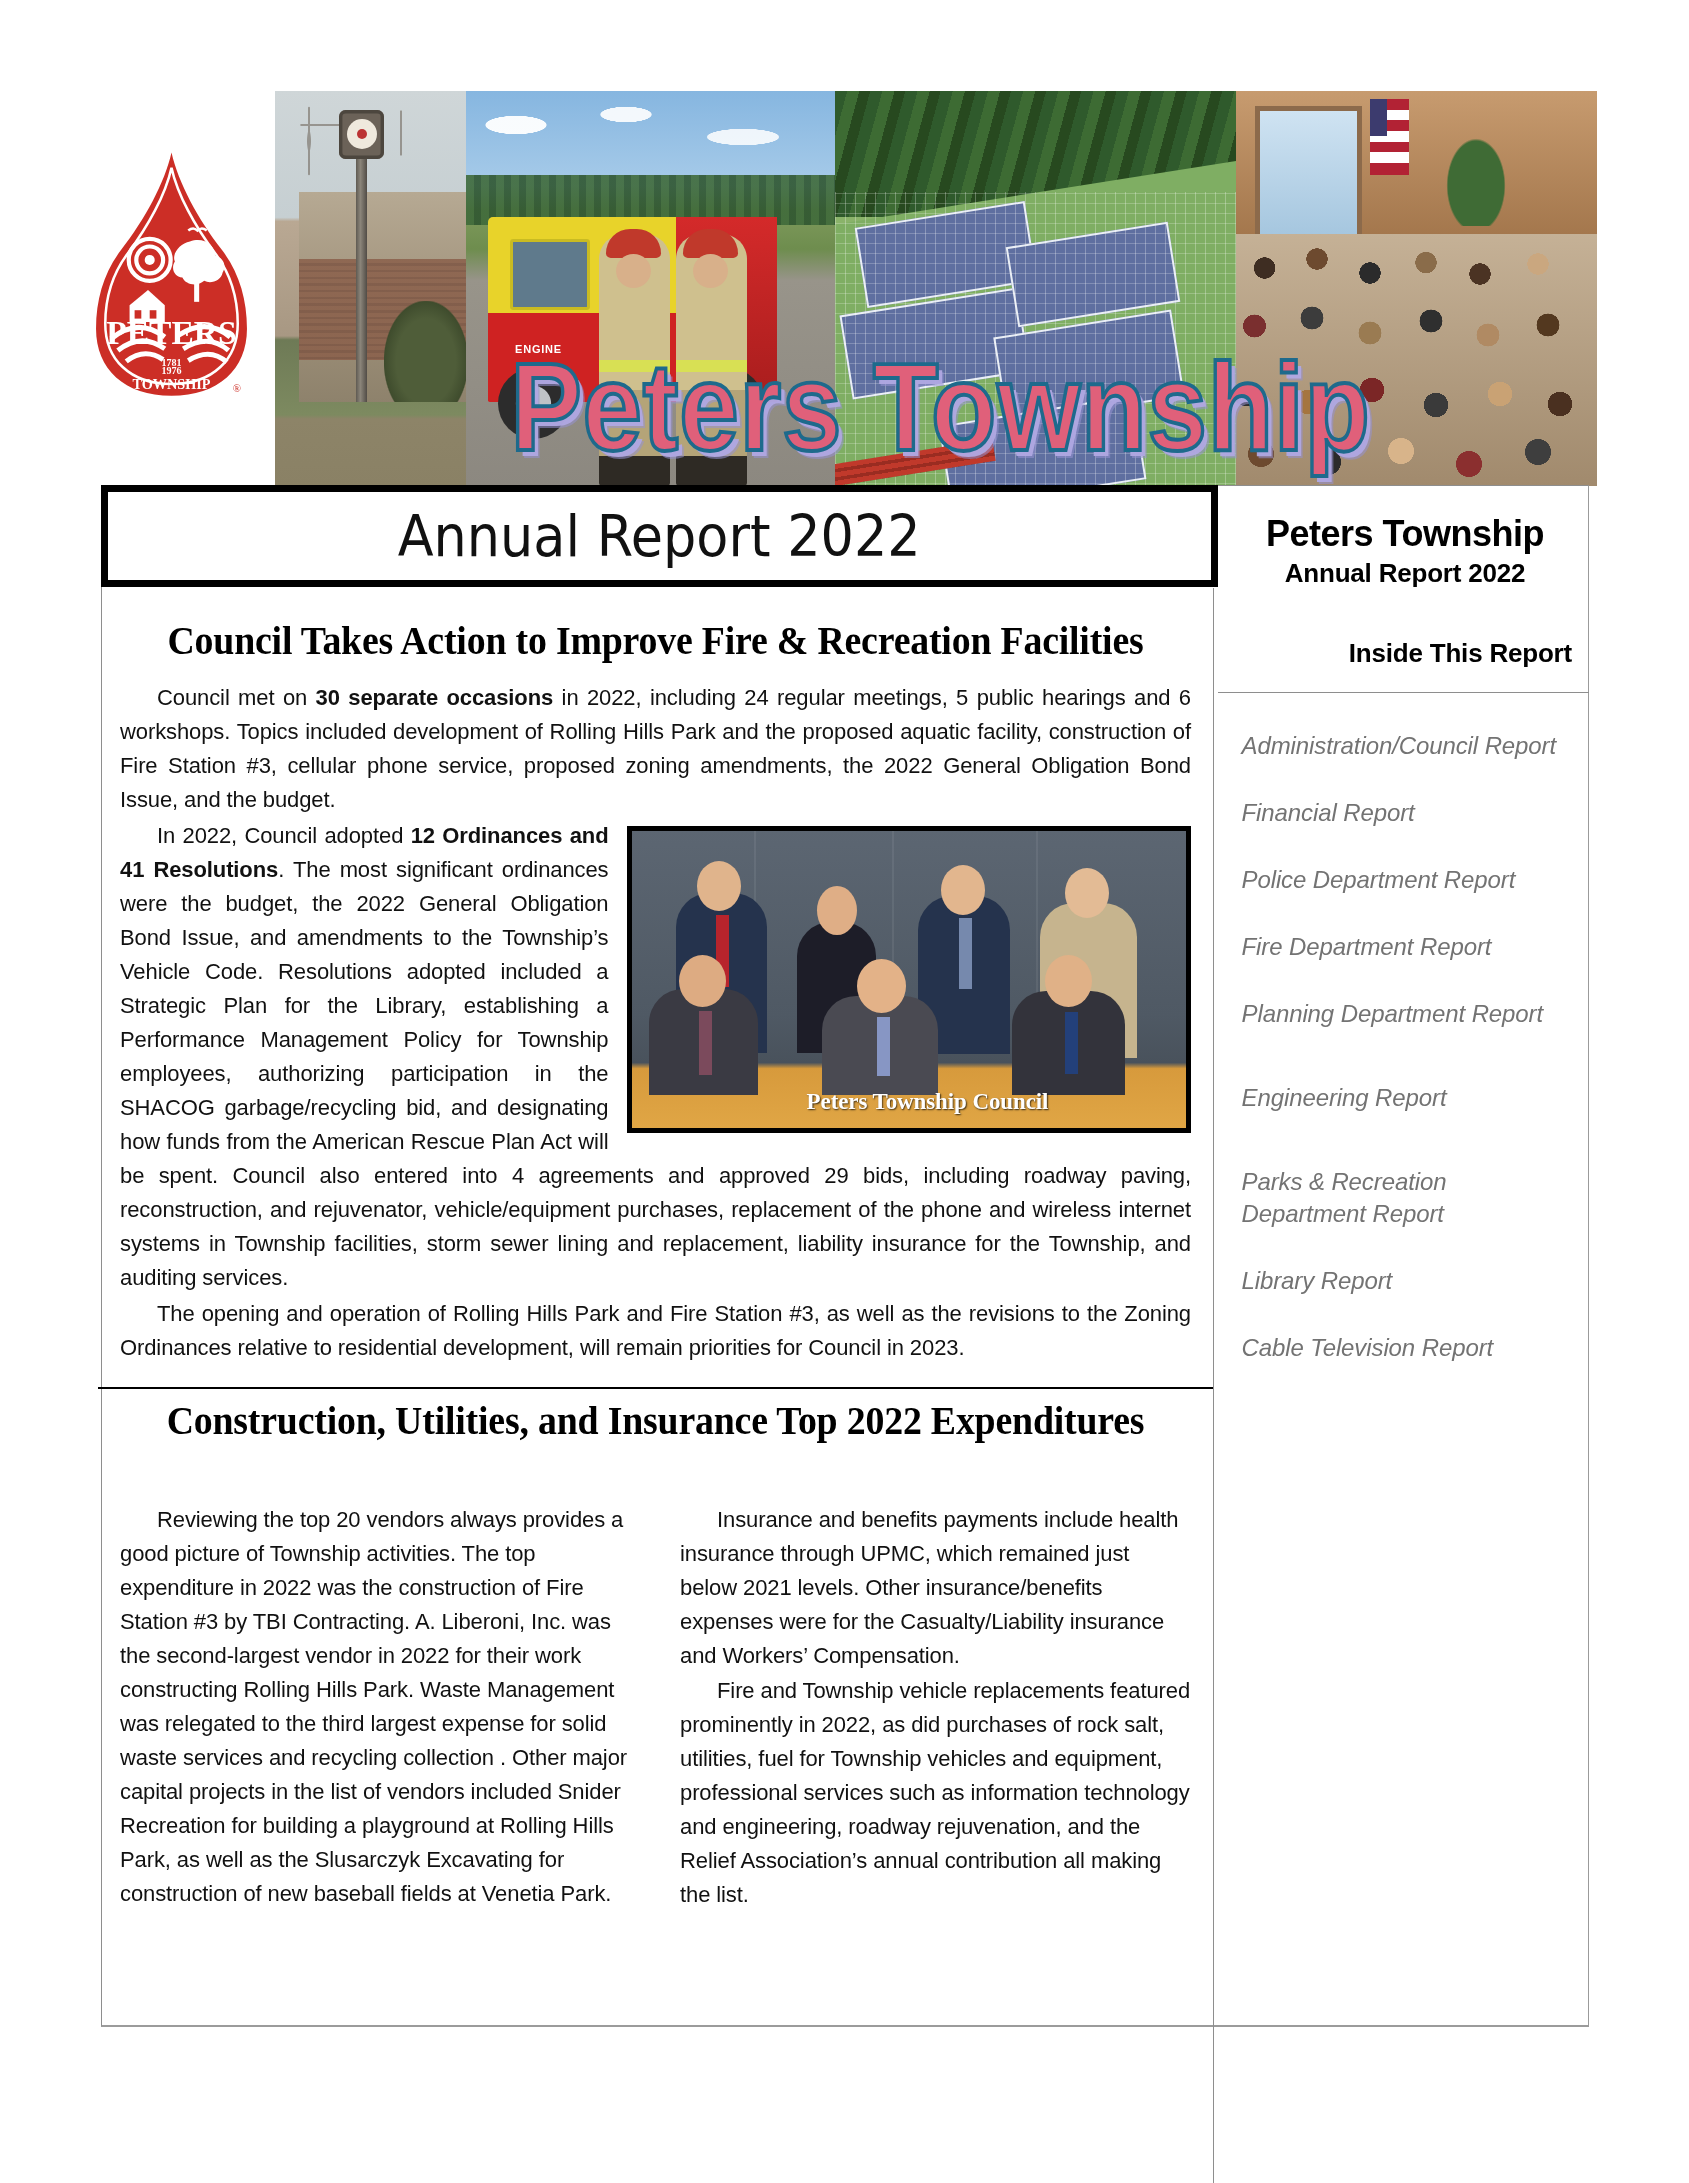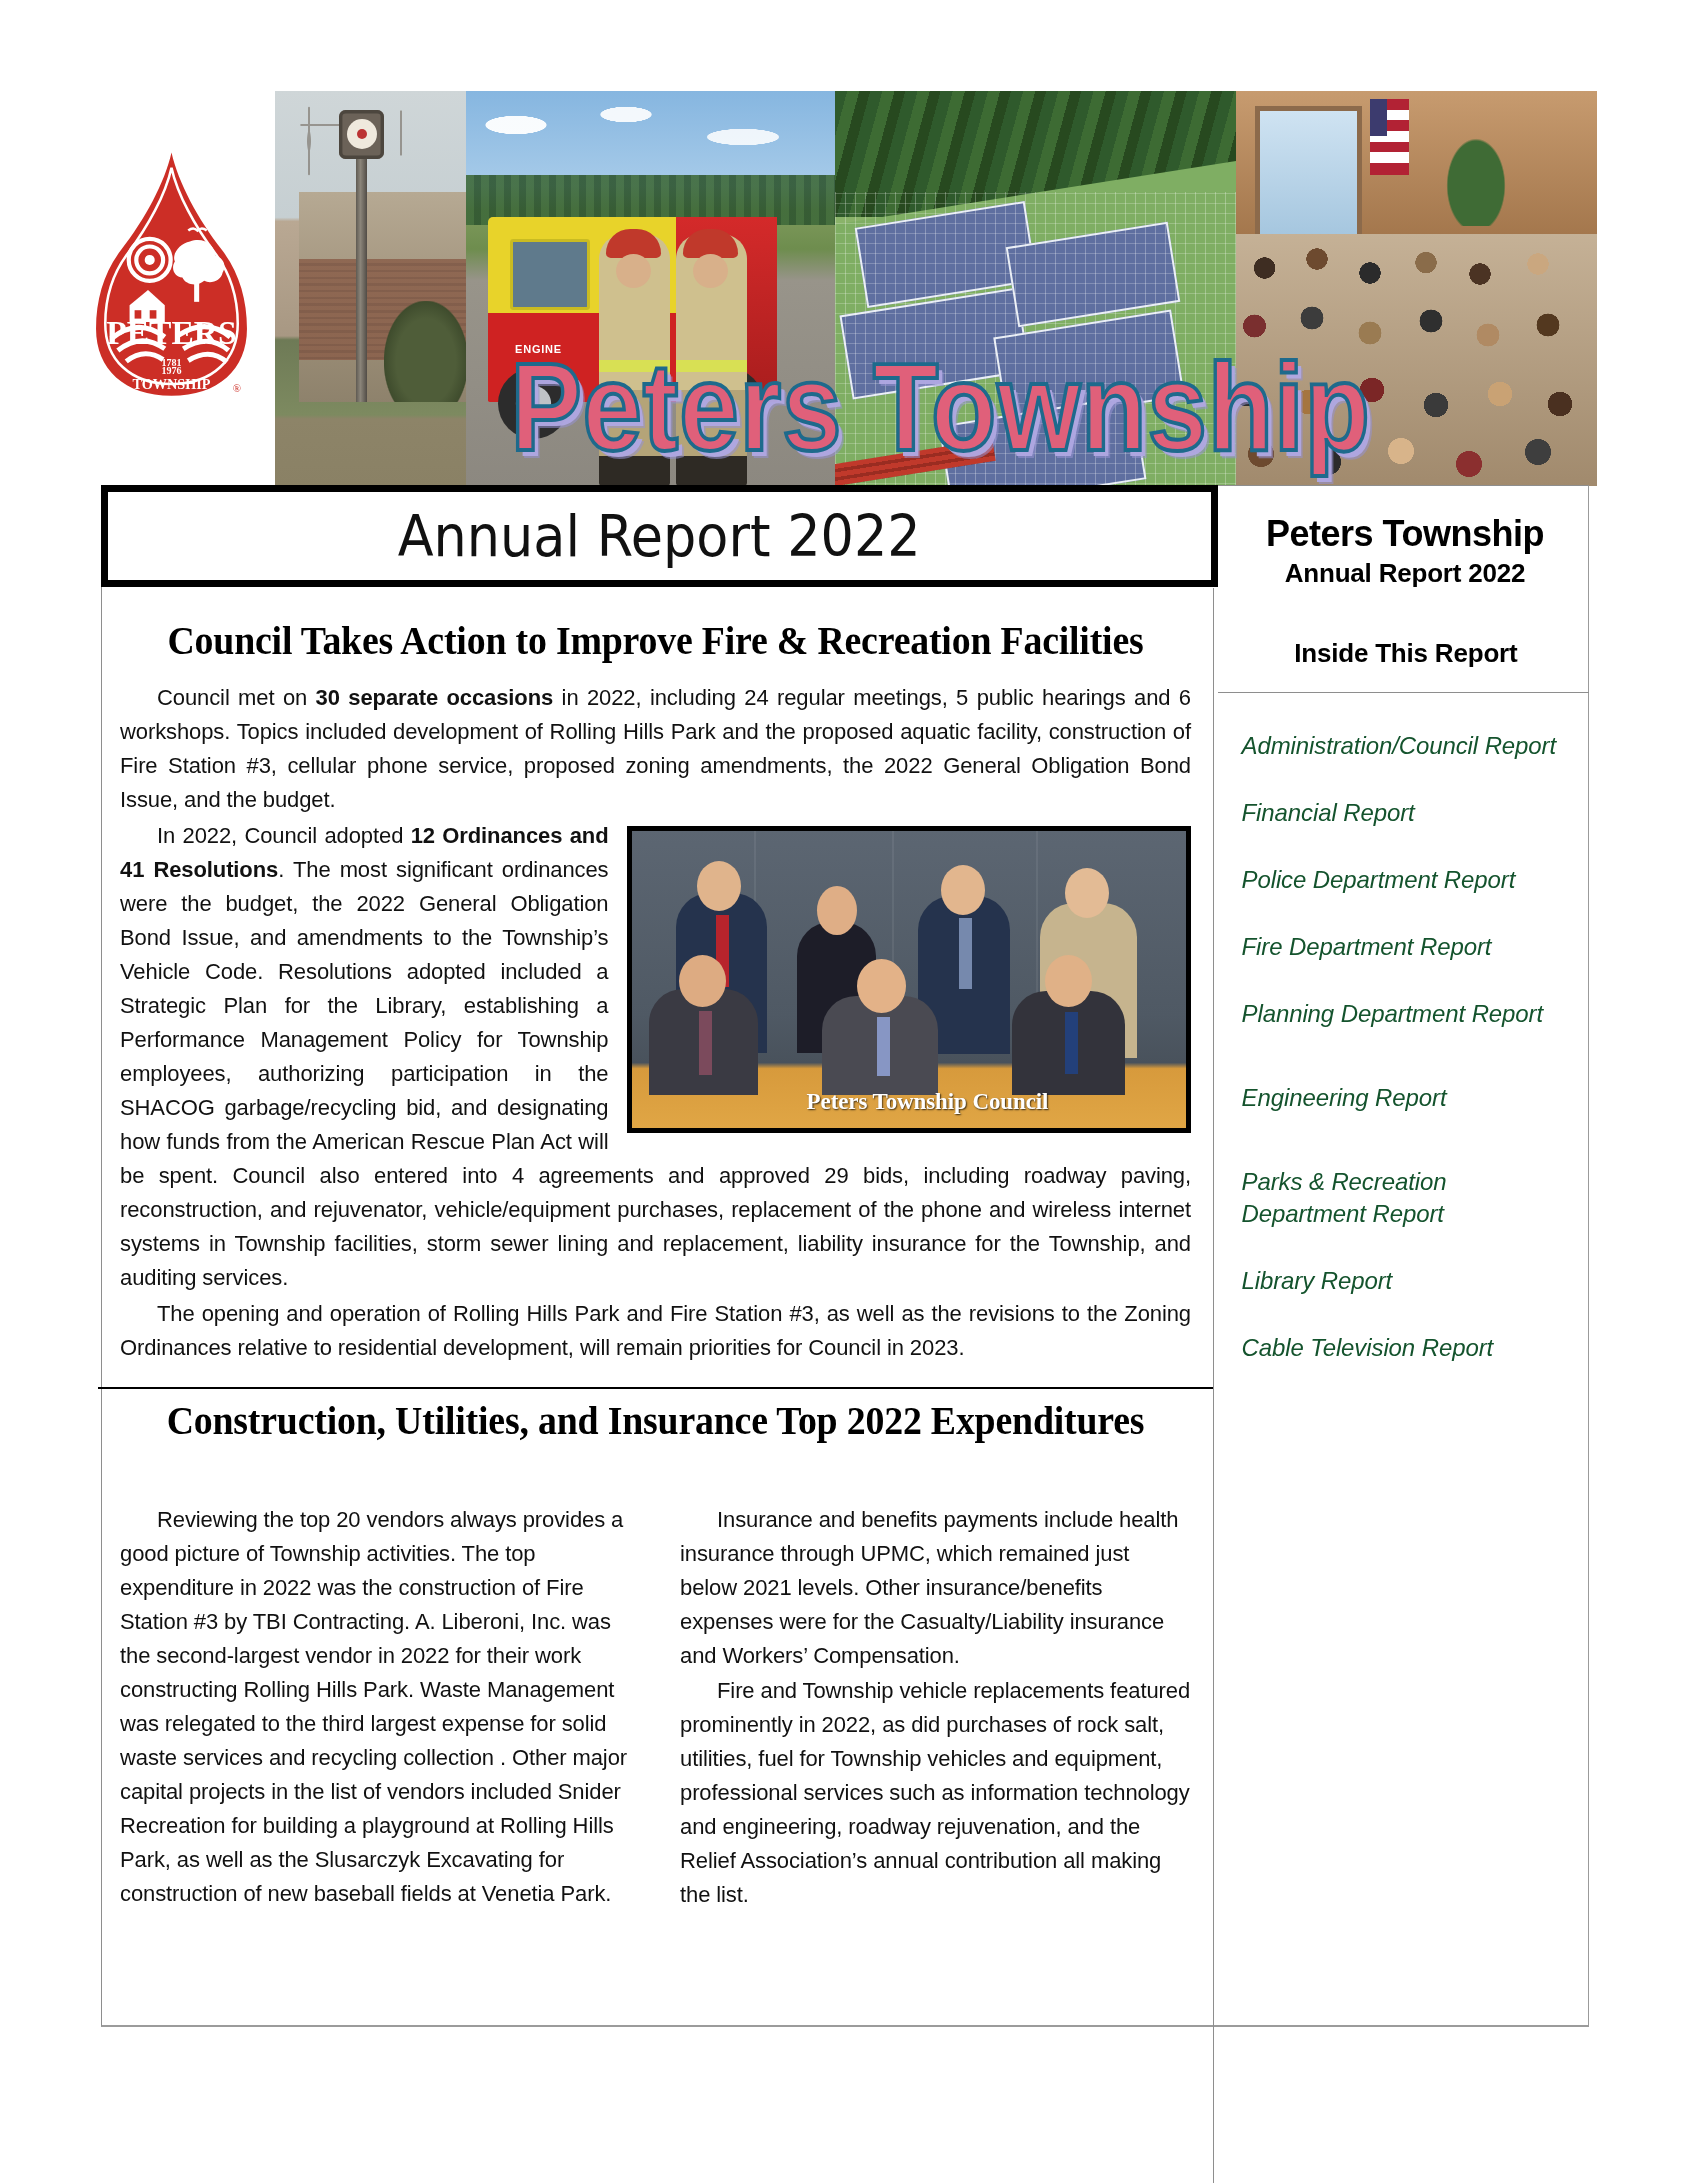--- a/index.html
+++ b/index.html
@@ -425,34 +425,34 @@
     line-height: 1.2;
     margin-top: 5px;
     color: #000;
     letter-spacing: -0.2px;
   }
   .sb-inside {
     font-family: "Liberation Sans", sans-serif;
     font-weight: 700;
     font-size: 26px;
     color: #000;
-    text-align: center;
+    text-align: right;
     margin-top: 49px;
     padding-left: 1.7px;
     letter-spacing: -0.2px;
   }
   .sb-list {
     padding: 37px 18.5px 0 23.5px;
   }
   .sb-item {
     font-family: "Liberation Sans", sans-serif;
     font-style: italic;
     font-size: 24px;
     line-height: 32px;
-    color: #14532d;
+    color: #737373;
     margin-bottom: 35px;
     letter-spacing: -0.1px;
   }
   .sb-item.gap-lg { margin-bottom: 52px; }
 </style>
 </head>
 <body>
 
 <div class="page">
 

